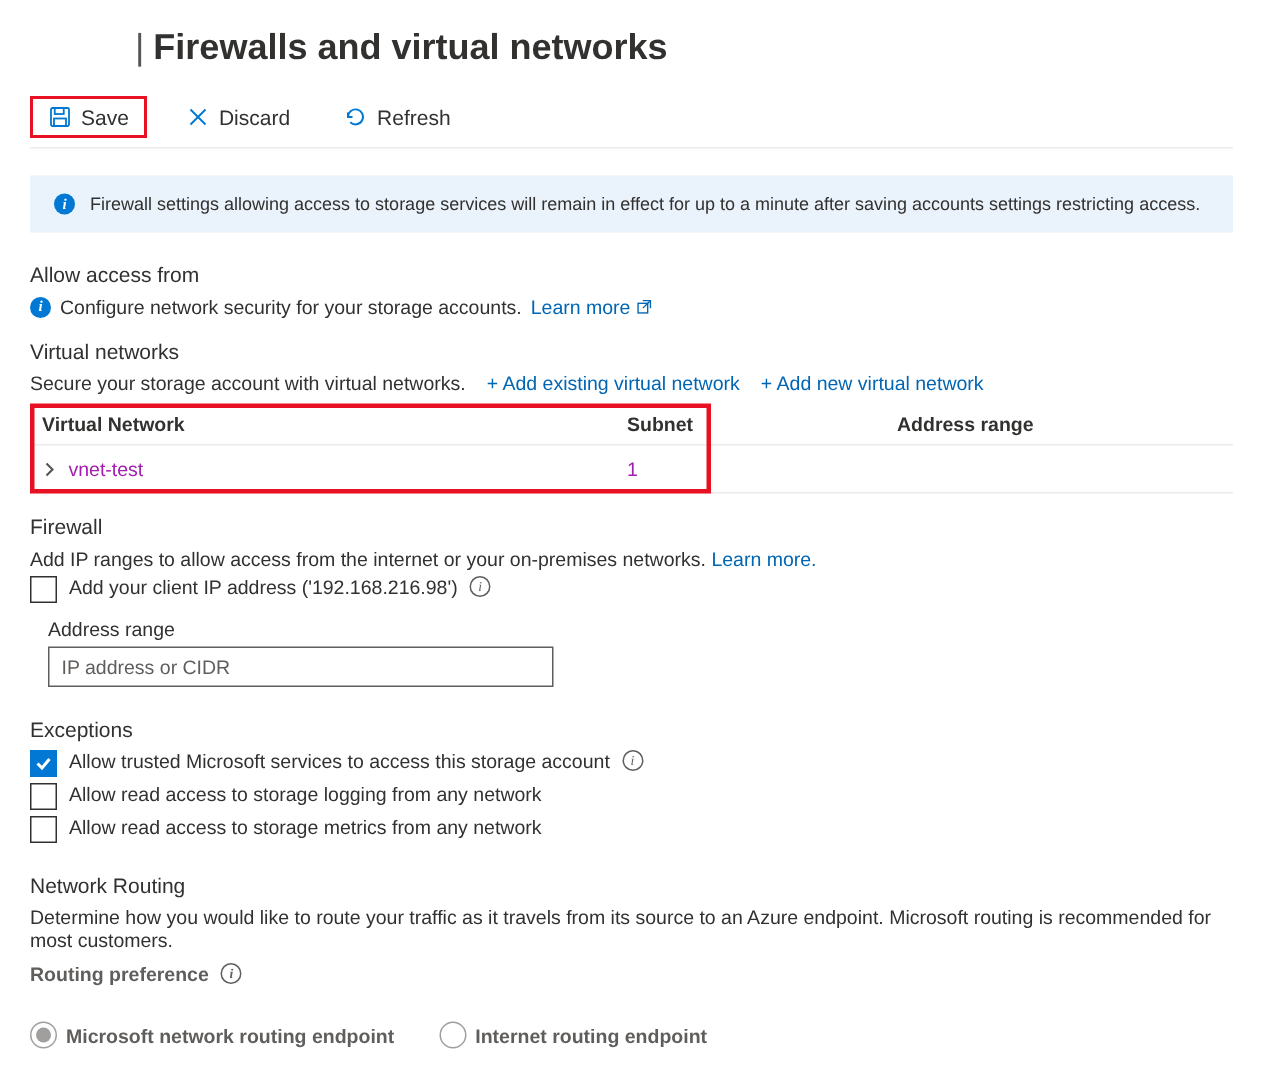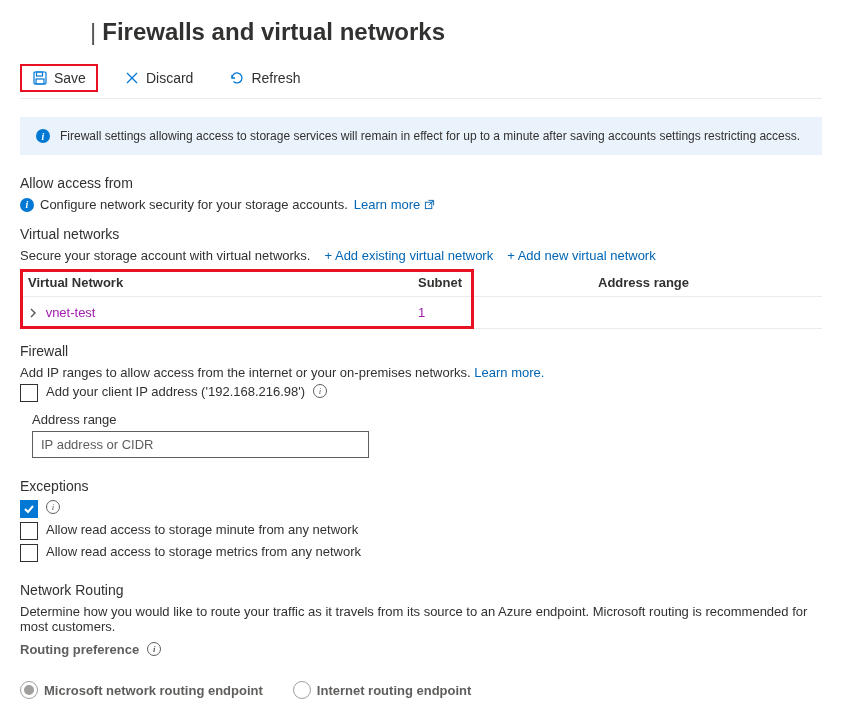--- a/index.html
+++ b/index.html
@@ -312,25 +312,26 @@
   <input class="ip-input" style="margin-left: 12px;" type="text" placeholder="IP address or CIDR">
 
   <div class="sec">
     <div class="section-title">Exceptions</div>
     <div class="check-row">
       <span class="checkbox checked">
         <svg viewBox="0 0 12 12" stroke="#fff" stroke-width="2" fill="none">
             <polyline points="2,6 5,9 10,3"></polyline>
           </svg>
       </span>
+      <span>Allow trusted Microsoft services to access this storage account</span>
       <span class="small-info">i</span>
     </div>
     <div class="check-row">
       <span class="checkbox"></span>
-      <span>Allow read access to storage minute from any network</span>
+      <span>Allow read access to storage logging from any network</span>
     </div>
     <div class="check-row">
       <span class="checkbox"></span>
       <span>Allow read access to storage metrics from any network</span>
     </div>
   </div>
 
   <div class="sec">
     <div class="section-title">Network Routing</div>
     <div class="subtext">Determine how you would like to route your traffic as it travels from its source to an Azure endpoint. Microsoft routing is recommended for most customers.</div>

